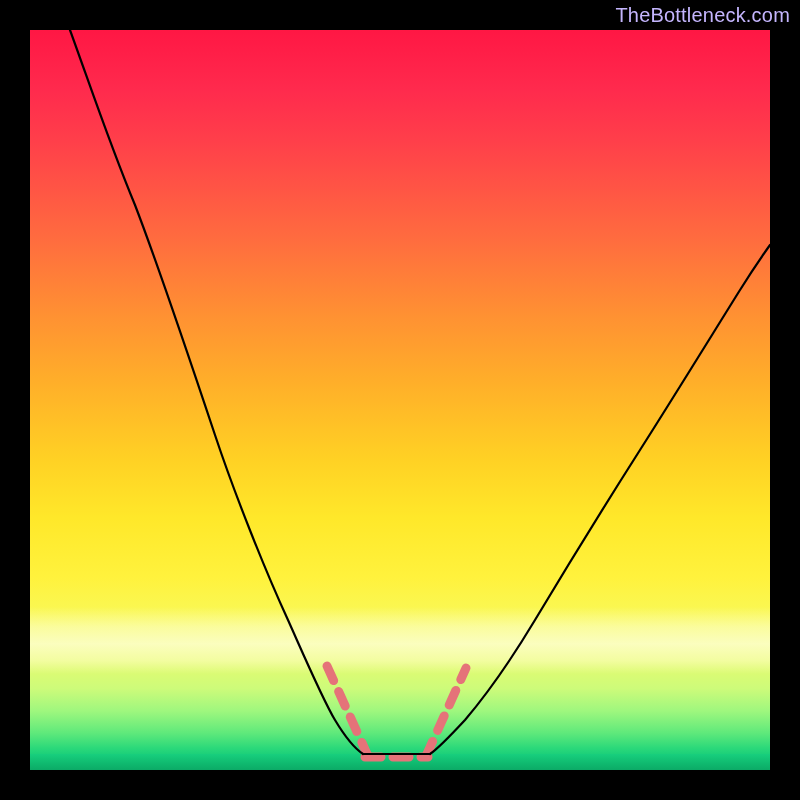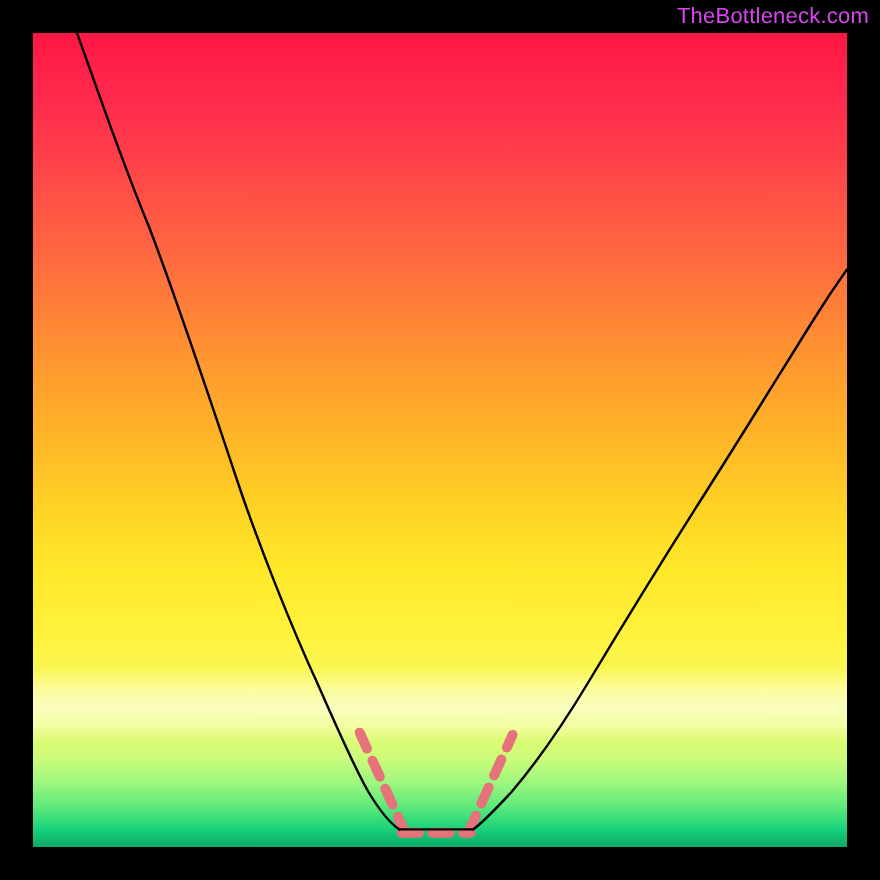--- a/index.html
+++ b/index.html
@@ -80,21 +80,21 @@
     );
   }
   svg.curves {
     position: absolute;
     inset: 0;
   }
   .watermark {
     position: absolute;
     top: 4px;
     right: 10px;
-    color: #d946ef;
+    color: #c4b5fd;
     font-size: 20px;
     letter-spacing: 0.2px;
     user-select: none;
   }
 </style>
 </head>
 <body>
 
 <div class="frame">
   <div class="plot-area">

